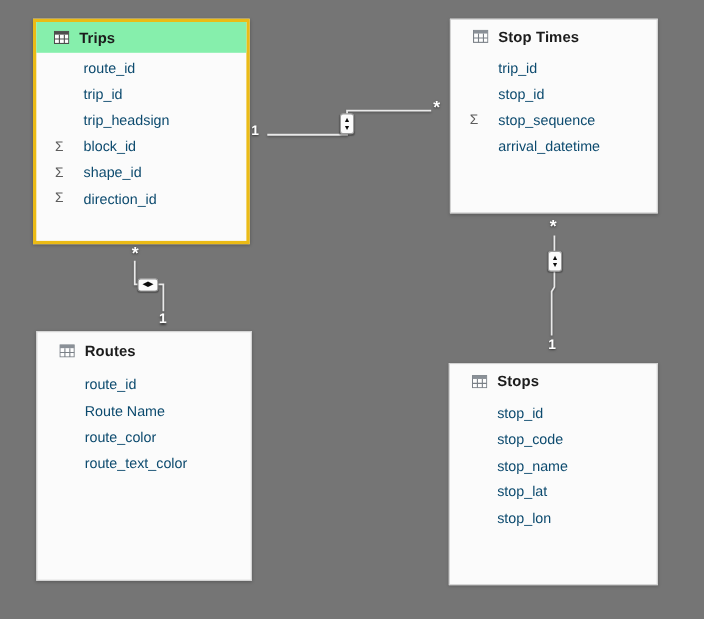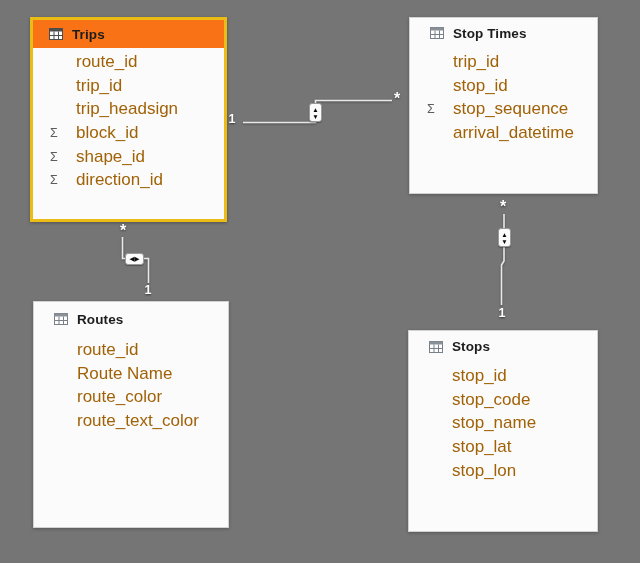--- a/index.html
+++ b/index.html
@@ -26,21 +26,21 @@
     box-shadow: 0 1px 3px rgba(0,0,0,0.3);
   }
   .card-header {
     display: flex;
     align-items: center;
     height: 30px;
     padding-left: 20px;
     box-sizing: border-box;
   }
   .table-card.selected .card-header {
-    background: #f97316;
+    background: #86efac;
     height: 28px;
     padding-left: 16px;
   }
   .tbl-icon { display: inline-flex; margin-right: 9px; }
   .tbl-title {
     font-size: 13.5px;
     font-weight: bold;
     color: #1c1c1c;
     letter-spacing: 0.1px;
   }
@@ -51,22 +51,22 @@
     height: 23.7px;
     padding-left: 17px;
   }
   .sigma {
     width: 26px;
     font-size: 12.5px;
     color: #5c5c5c;
     flex-shrink: 0;
   }
   .field-label {
-    font-size: 17px;
-    color: #a16207;
+    font-size: 13px;
+    color: #0c4a6e;
   }
   svg.lines {
     position: absolute;
     left: 0; top: 0;
     pointer-events: none;
   }
   svg.lines path {
     fill: none;
     stroke: #e9e9e9;
     stroke-width: 1.6;

